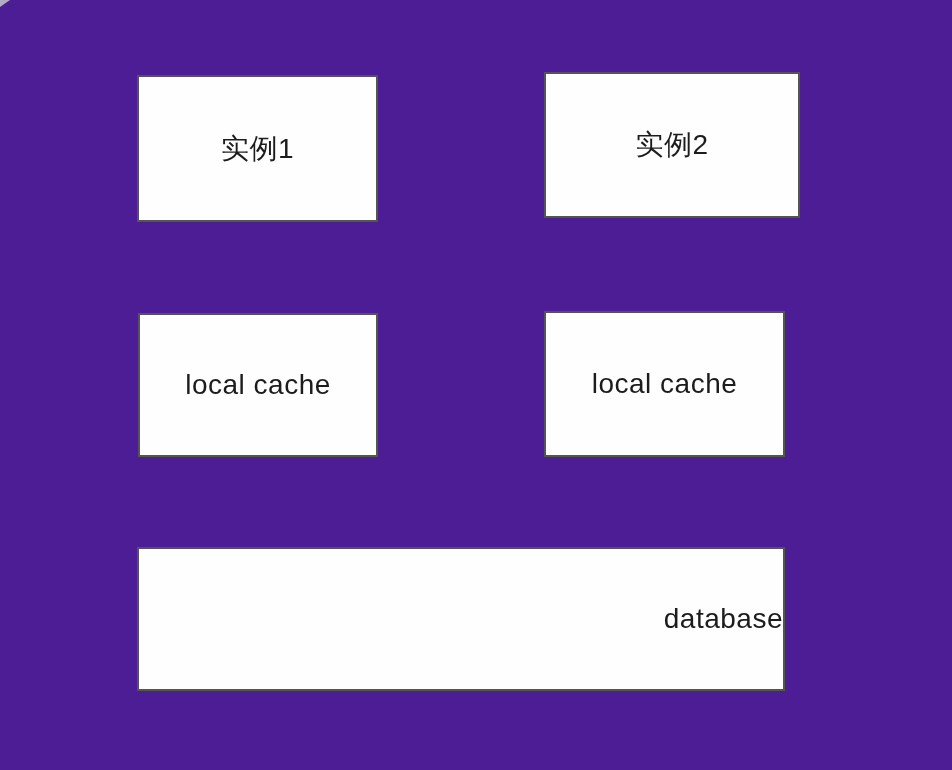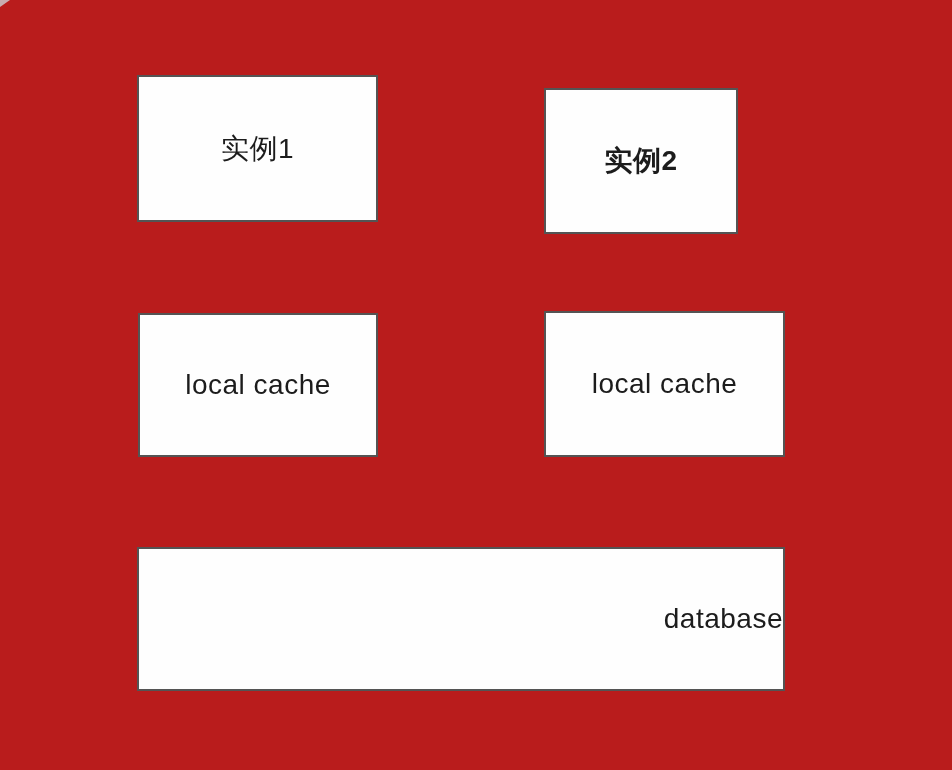--- a/index.html
+++ b/index.html
@@ -4,39 +4,39 @@
 <style>
   html, body {
     margin: 0;
     padding: 0;
     background: #ffffff;
   }
   .canvas {
     position: relative;
     width: 952px;
     height: 770px;
-    background: #b91c1c;
+    background: #4c1d95;
     overflow: hidden;
     font-family: "Liberation Sans", sans-serif;
   }
   .node {
     position: absolute;
     box-sizing: border-box;
     border: 2px solid #545454;
     background: #fefefe;
     display: flex;
     align-items: center;
     justify-content: center;
     font-size: 28px;
     color: #1c1c1c;
     letter-spacing: 0.5px;
   }
   
   .node-instance-1   { left: 137px; top: 75px;  width: 241px; height: 147px; }
-  .node-instance-2   { left: 544px; top: 88px;  width: 194px; height: 146px; font-weight: bold; }
+  .node-instance-2   { left: 544px; top: 72px;  width: 256px; height: 146px; }
   .node-local-cache-1{ left: 138px; top: 313px; width: 240px; height: 144px; }
   .node-local-cache-2{ left: 544px; top: 311px; width: 241px; height: 146px; }
   .node-database     { left: 137px; top: 547px; width: 648px; height: 144px; justify-content: flex-end; }
 
   
   .corner-mark {
     position: absolute;
     left: 0;
     top: 0;
     width: 0;

